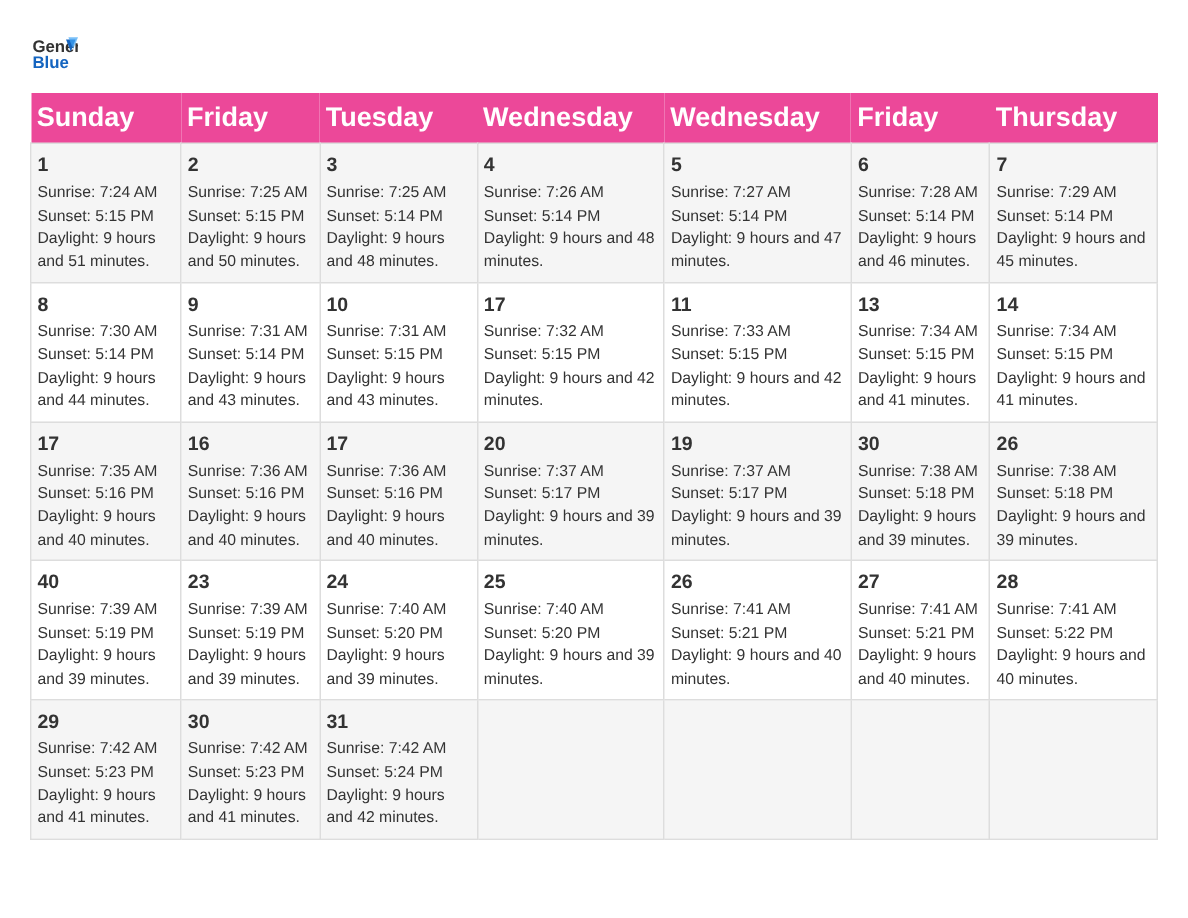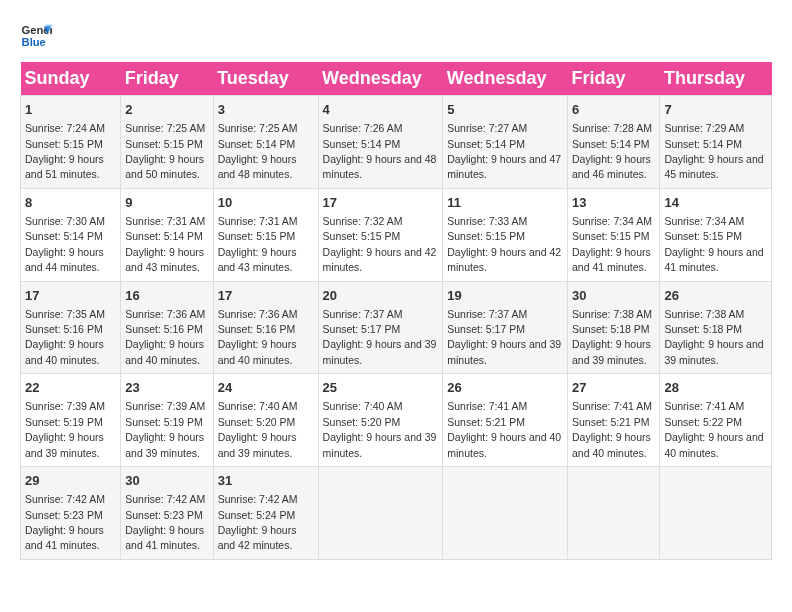--- a/index.html
+++ b/index.html
@@ -150,21 +150,21 @@
         <td><span class="day-num">20</span>
         <span class="day-info">Sunrise: 7:37 AM<br>Sunset: 5:17 PM<br>Daylight: 9 hours and 39 minutes.</span></td>
         <td><span class="day-num">19</span>
         <span class="day-info">Sunrise: 7:37 AM<br>Sunset: 5:17 PM<br>Daylight: 9 hours and 39 minutes.</span></td>
         <td><span class="day-num">30</span>
         <span class="day-info">Sunrise: 7:38 AM<br>Sunset: 5:18 PM<br>Daylight: 9 hours and 39 minutes.</span></td>
         <td><span class="day-num">26</span>
         <span class="day-info">Sunrise: 7:38 AM<br>Sunset: 5:18 PM<br>Daylight: 9 hours and 39 minutes.</span></td>
       </tr>
       <tr>
-        <td><span class="day-num">22</span>
+        <td><span class="day-num">40</span>
         <span class="day-info">Sunrise: 7:39 AM<br>Sunset: 5:19 PM<br>Daylight: 9 hours and 39 minutes.</span></td>
         <td><span class="day-num">23</span>
         <span class="day-info">Sunrise: 7:39 AM<br>Sunset: 5:19 PM<br>Daylight: 9 hours and 39 minutes.</span></td>
         <td><span class="day-num">24</span>
         <span class="day-info">Sunrise: 7:40 AM<br>Sunset: 5:20 PM<br>Daylight: 9 hours and 39 minutes.</span></td>
         <td><span class="day-num">25</span>
         <span class="day-info">Sunrise: 7:40 AM<br>Sunset: 5:20 PM<br>Daylight: 9 hours and 39 minutes.</span></td>
         <td><span class="day-num">26</span>
         <span class="day-info">Sunrise: 7:41 AM<br>Sunset: 5:21 PM<br>Daylight: 9 hours and 40 minutes.</span></td>
         <td><span class="day-num">27</span>

